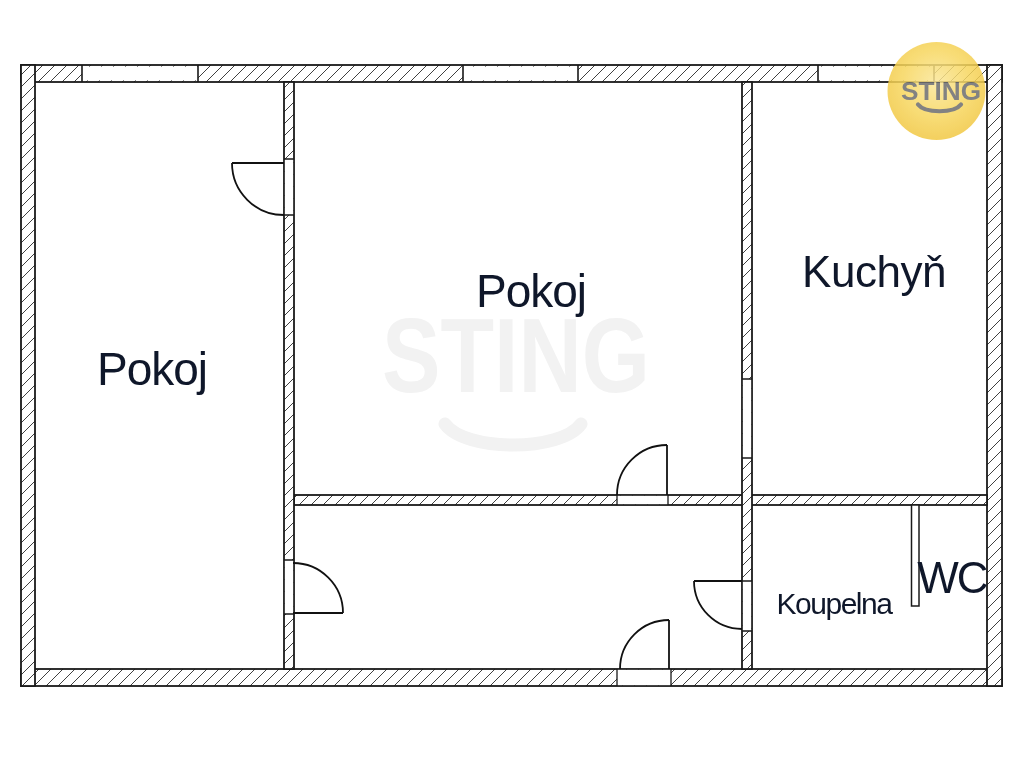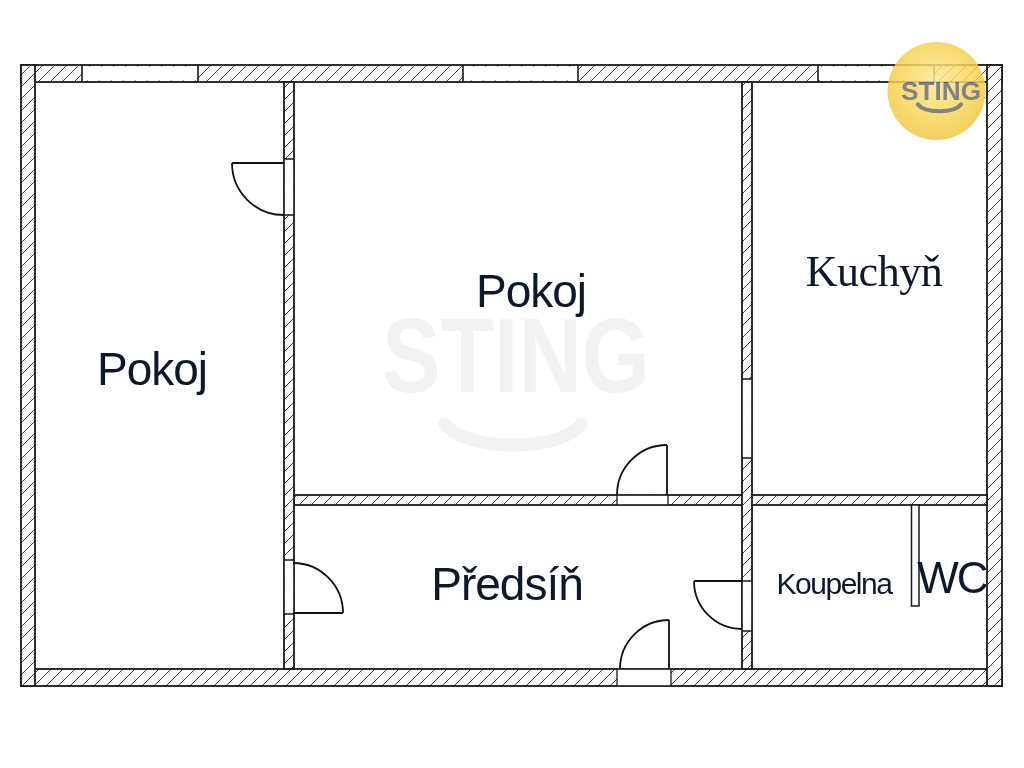--- a/index.html
+++ b/index.html
@@ -123,18 +123,17 @@
 
     <g opacity="0.85">
       <circle cx="936.5" cy="91" r="49" fill="url(#logoGrad)"></circle>
       <text x="941" y="100" text-anchor="middle" font-family="Liberation Sans, sans-serif" font-weight="bold" font-size="26" textLength="80" lengthAdjust="spacingAndGlyphs" fill="#6d6d6d">STING</text>
       <path d="M 918,104.5 C 925,113.5 954,113.5 961,104.5" fill="none" stroke-width="4.2" stroke-linecap="round" stroke="#6d6d6d"></path>
     </g>
   </svg>
 
   <div class="room-label lbl-lg" style="left:152px;top:369px;">Pokoj</div>
   <div class="room-label lbl-lg" style="left:531px;top:291px;">Pokoj</div>
-  <div class="room-label lbl-kitchen" style="left:874px;top:272px;font-family:Liberation Serif, serif;">Kuchyň</div>
-  <div class="room-label lbl-lg" style="left:507px;top:584px;">Předsíň</div>
-  <div class="room-label lbl-md" style="left:834px;top:584px;">Koupelna</div>
+  <div class="room-label lbl-kitchen" style="left:874px;top:272px;">Kuchyň</div>
+  <div class="room-label lbl-md" style="left:834px;top:604px;">Koupelna</div>
   <div class="room-label lbl-wc" style="left:952px;top:578px;">WC</div>
 
 </div>
 
 </body></html>

